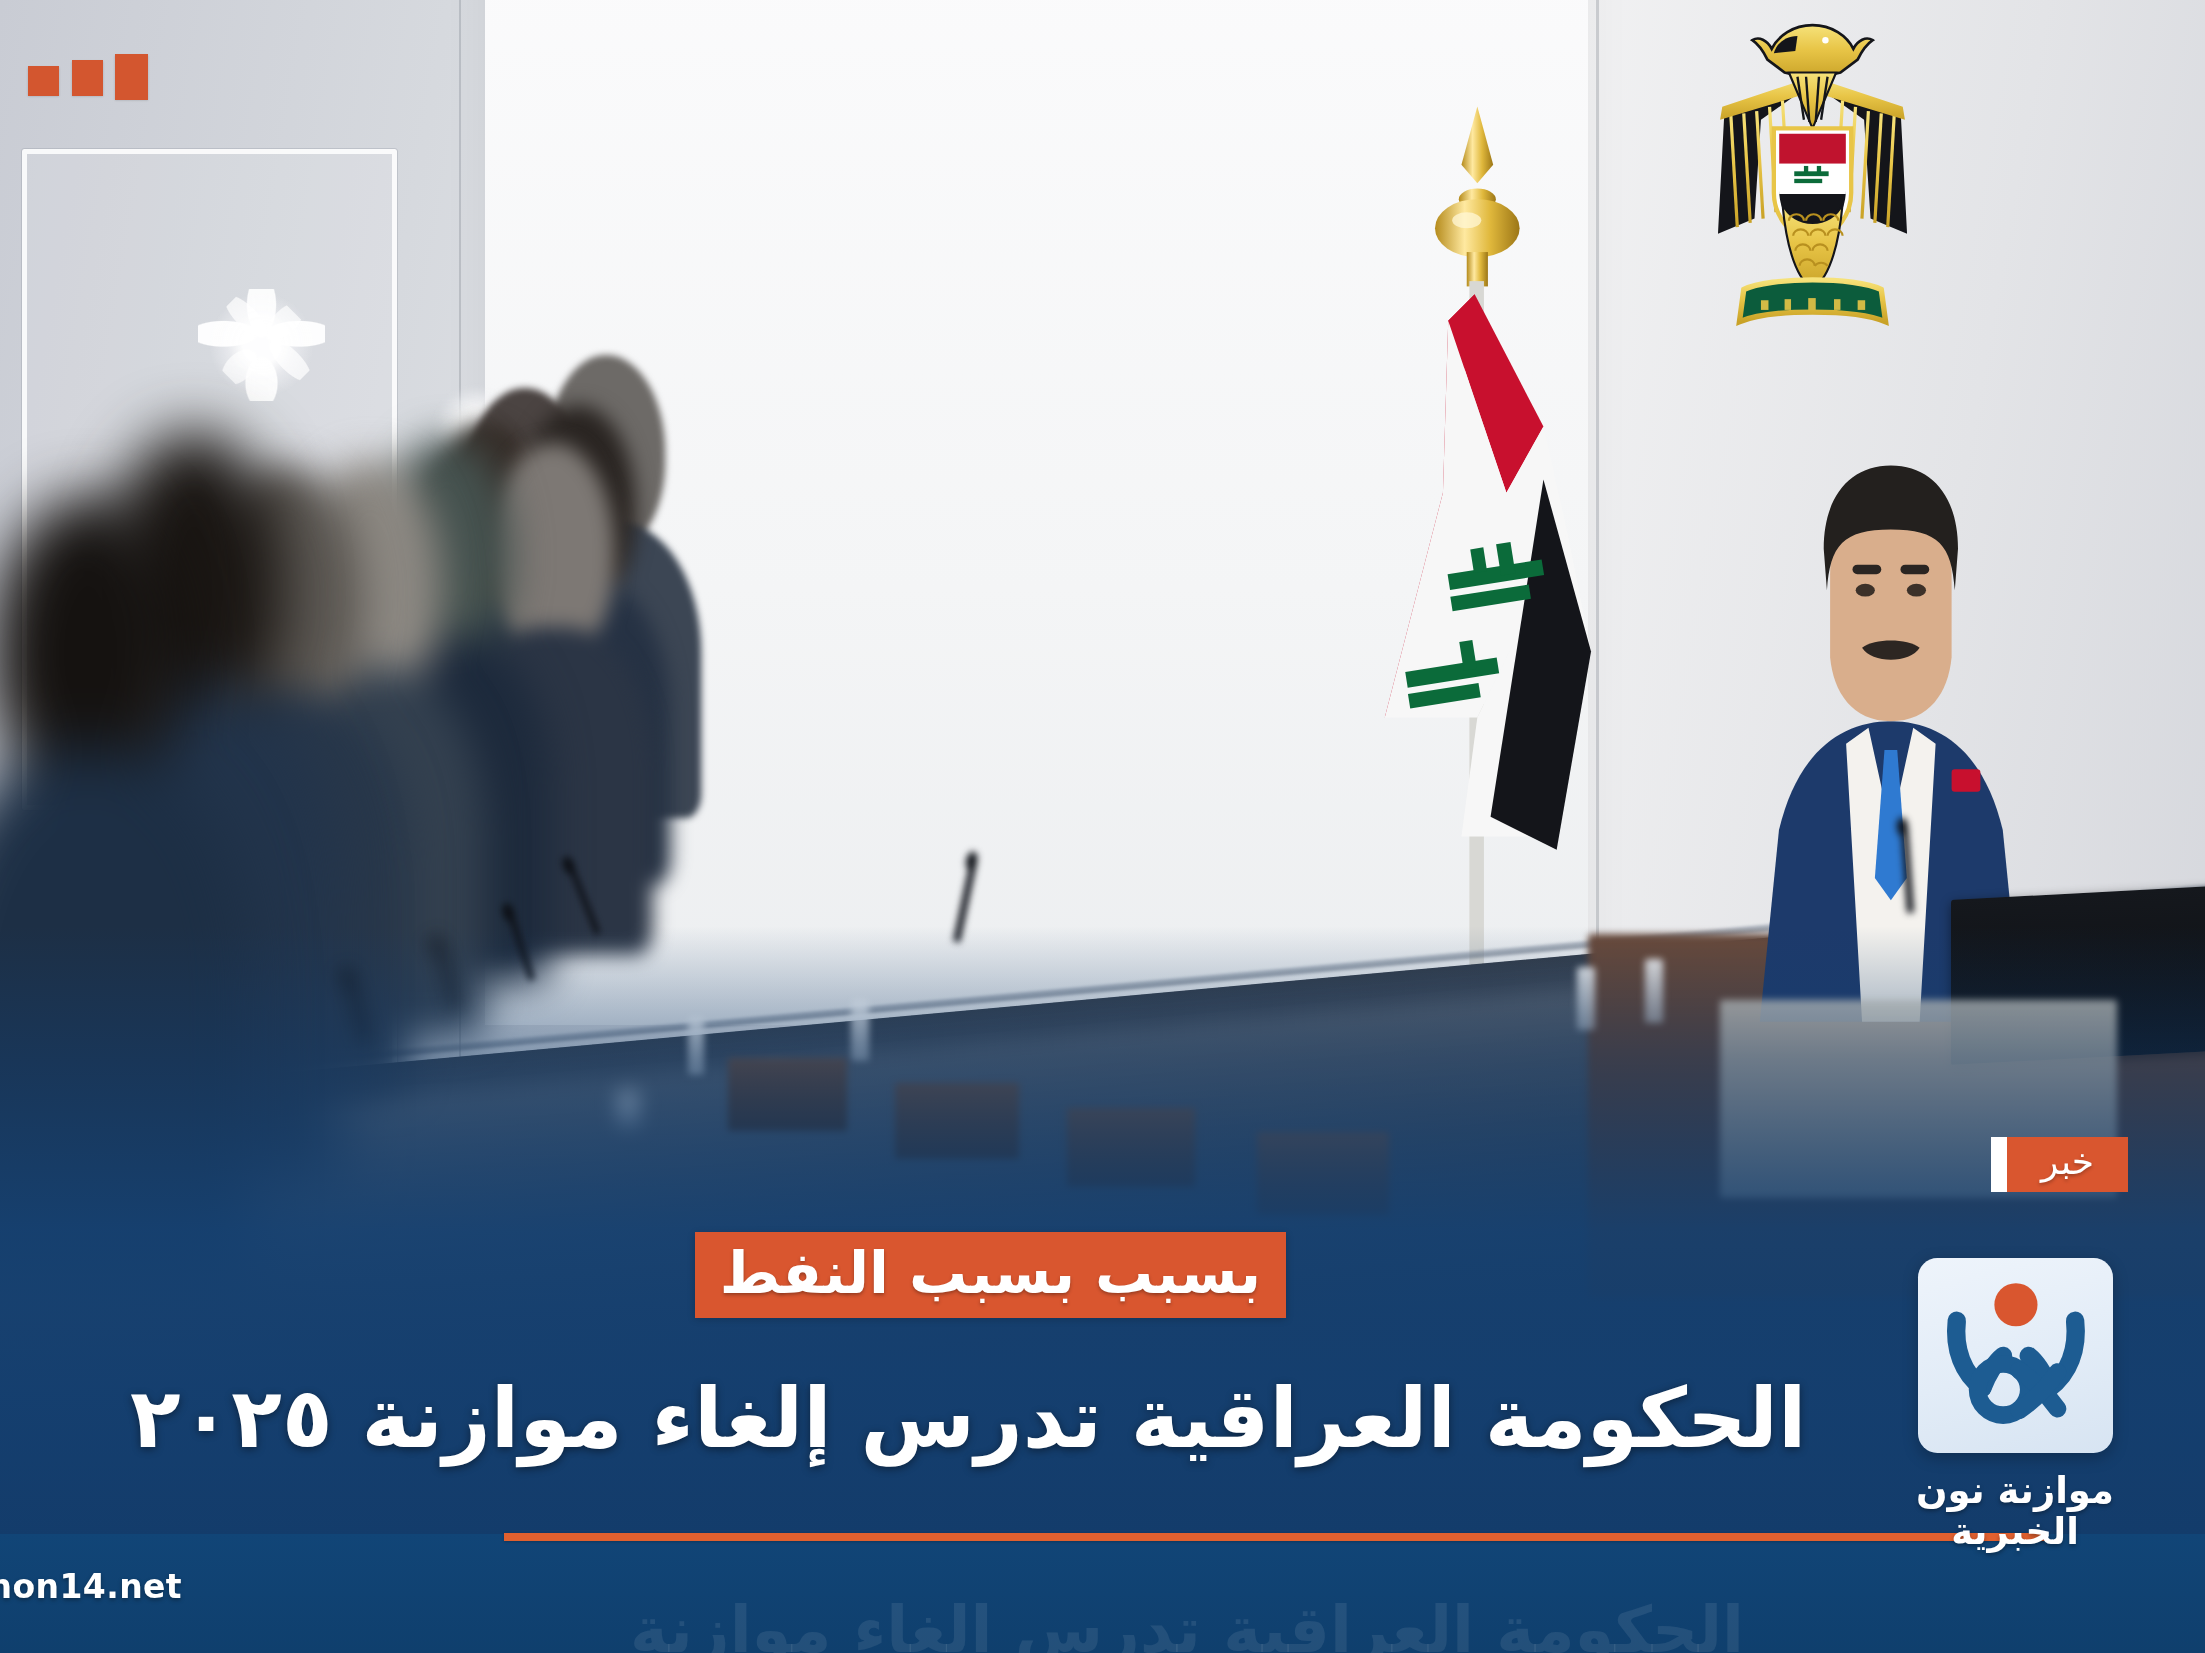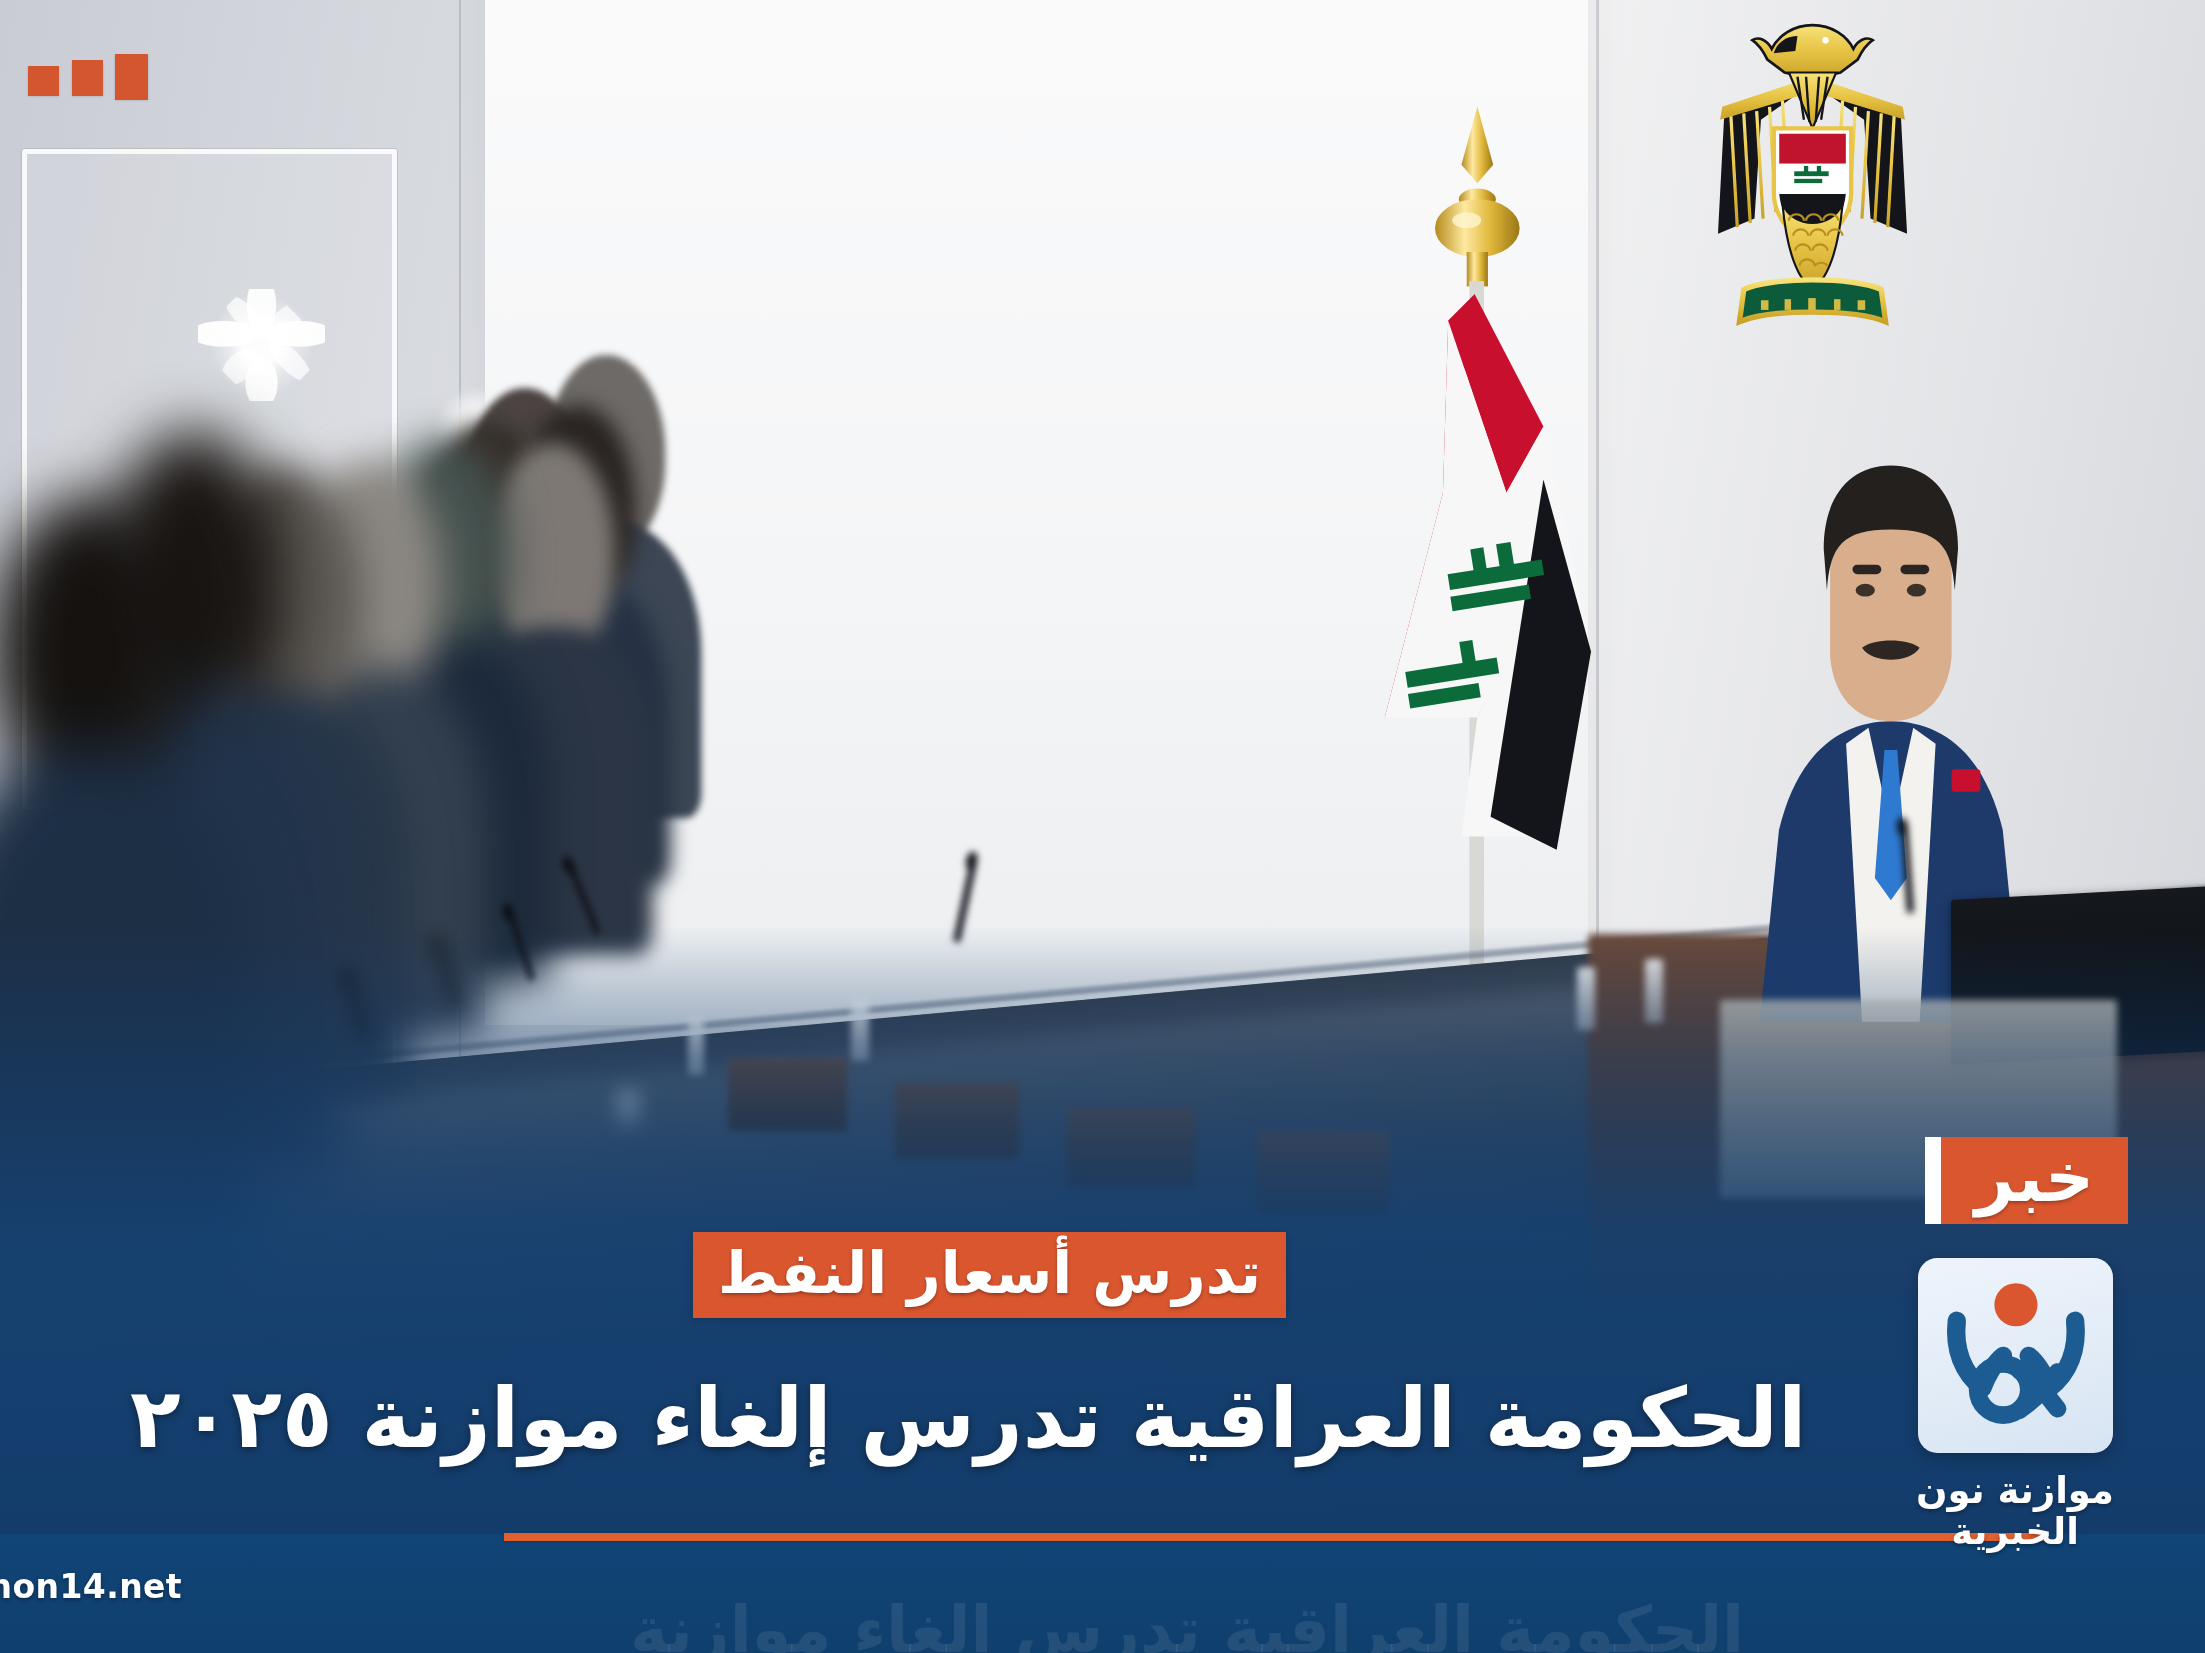--- a/index.html
+++ b/index.html
@@ -204,21 +204,21 @@
   
   .newsbadge{
     position:absolute; right:77px; top:1137px;
     display:flex; align-items:stretch;
   }
   .newsbadge .box{
     background:#d9562f; padding:7.4px 34px 12px;
     display:flex; align-items:center; justify-content:center;
   }
   .newsbadge .box span{
-    color:#fff; font-size:68px; font-weight:700; line-height:1;
+    color:#fff; font-size:36px; font-weight:400; line-height:1;
     text-shadow:0 1.5px 3.7px rgba(0,0,0,.28);
   }
   .newsbadge .tick{ width:16.4px; background:#fff; margin-right:0; }
 
   .logo-tile{
     position:absolute; right:92px; top:1258px;
     width:195px; height:195px;
     background:linear-gradient(165deg,#eef4fb 0%,#e2ecf7 55%,#d7e4f2 100%);
     border-radius:19.4px;
     box-shadow:0 4.5px 15px rgba(0,0,0,.25);
@@ -449,21 +449,21 @@
 
   <div class="barmark">
     <i></i>
     <i></i>
     <i></i>
   </div>
 
   <div class="watermark">الحكومة العراقية تدرس إلغاء موازنة</div>
 
   <div class="kicker">
-    <span>تدرس أسعار النفط</span>
+    <span>بسبب بسبب النفط</span>
   </div>
 
   <div class="headline">الحكومة العراقية تدرس إلغاء موازنة ٢٠٢٥</div>
 
   <div class="rule"></div>
 
   <div class="site">www.non14.net</div>
 
   <div class="newsbadge">
     <div class="box">

